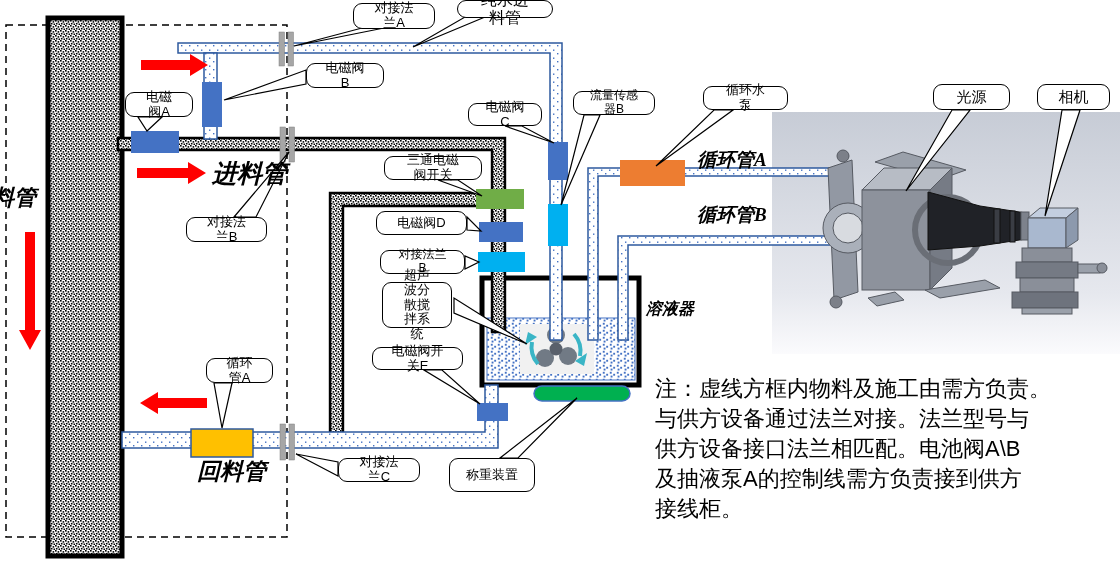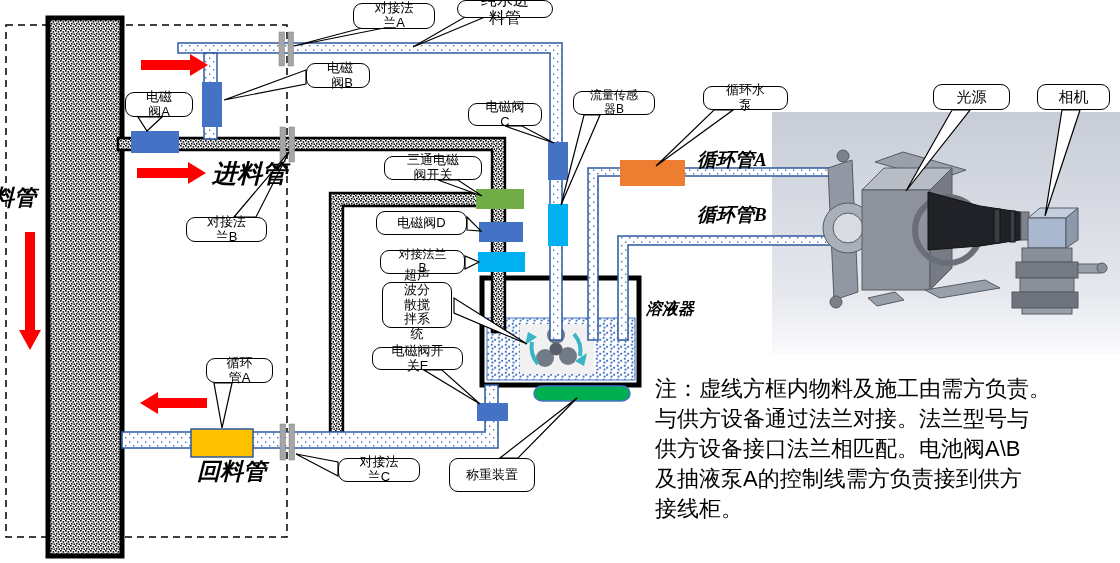--- a/index.html
+++ b/index.html
@@ -171,21 +171,21 @@
     <polygon points="454,298 454,313 527,344"></polygon>
     <polygon points="424,370 442,370 480,404"></polygon>
     <polygon points="214,383 232,383 222,428"></polygon>
     <polygon points="338,462 338,476 296,454"></polygon>
     <polygon points="500,458 518,458 577,398"></polygon>
   </g>
 </svg>
 
 <div class="callout" style="left:353px;top:3px;width:82px;height:26px;">对接法兰A</div>
 <div class="callout" style="left:457px;top:0px;width:96px;height:18px;font-size:16px;">纯水进料管</div>
-<div class="callout" style="left:306px;top:63px;width:64px;height:25px;text-align:right;">电磁阀B</div>
+<div class="callout" style="left:306px;top:63px;width:78px;height:25px;">电磁阀B</div>
 <div class="callout" style="left:125px;top:92px;width:68px;height:25px;">电磁阀A</div>
 <div class="callout" style="left:186px;top:217px;width:81px;height:25px;">对接法兰B</div>
 <div class="callout" style="left:384px;top:156px;width:98px;height:24px;">三通电磁阀开关</div>
 <div class="callout" style="left:468px;top:103px;width:74px;height:23px;">电磁阀C</div>
 <div class="callout" style="left:573px;top:91px;width:82px;height:24px;font-size:12px;">流量传感器B</div>
 <div class="callout" style="left:703px;top:86px;width:85px;height:24px;">循环水泵</div>
 <div class="callout" style="left:933px;top:84px;width:77px;height:26px;font-size:15px;">光源</div>
 <div class="callout" style="left:1037px;top:84px;width:73px;height:26px;font-size:15px;">相机</div>
 <div class="callout" style="left:376px;top:211px;width:91px;height:24px;">电磁阀D</div>
 <div class="callout" style="left:380px;top:250px;width:85px;height:24px;font-size:12px;">对接法兰B</div>

